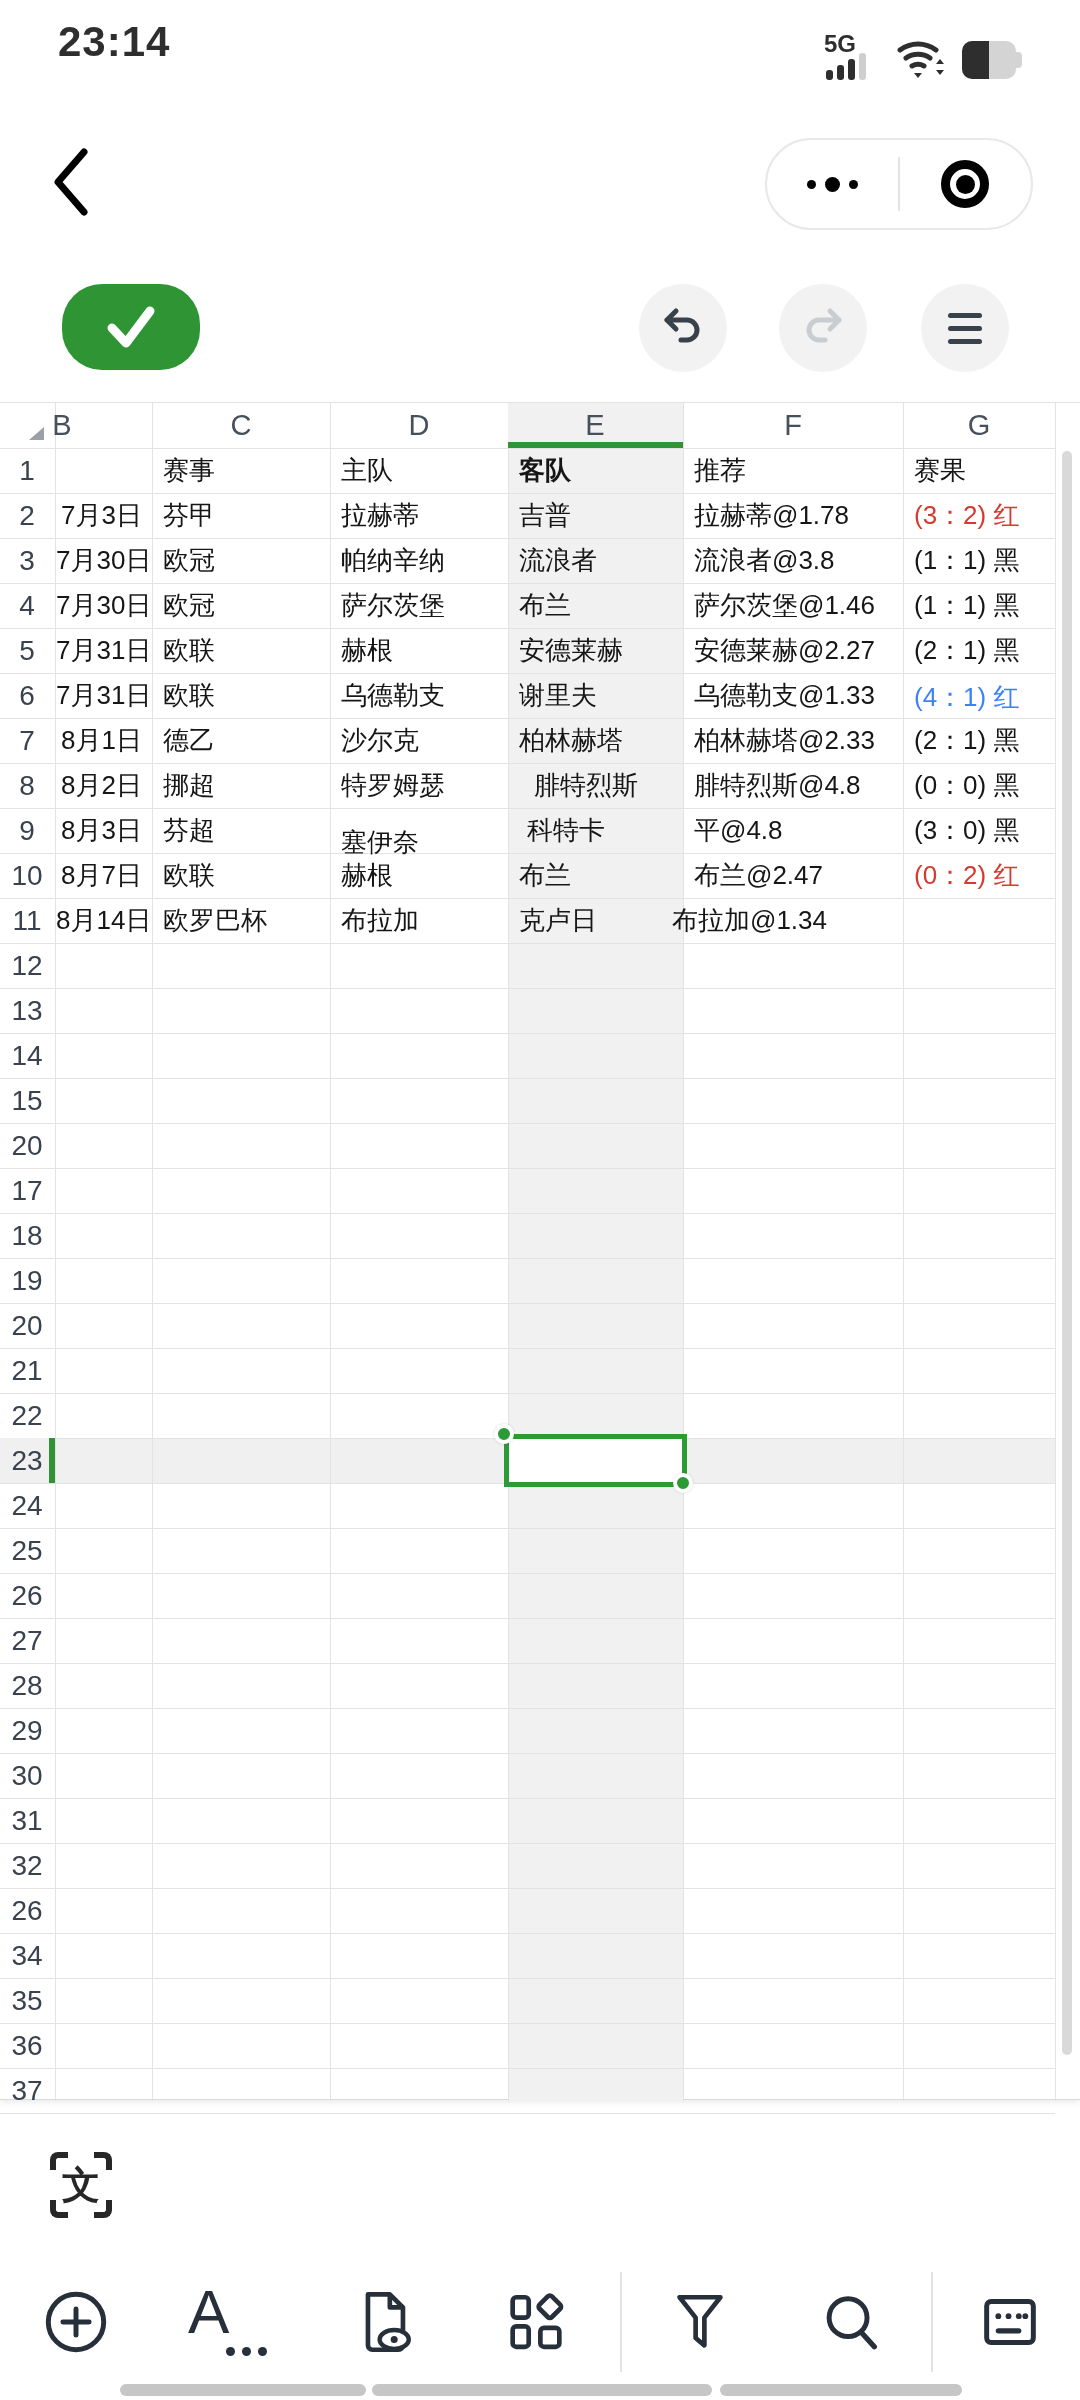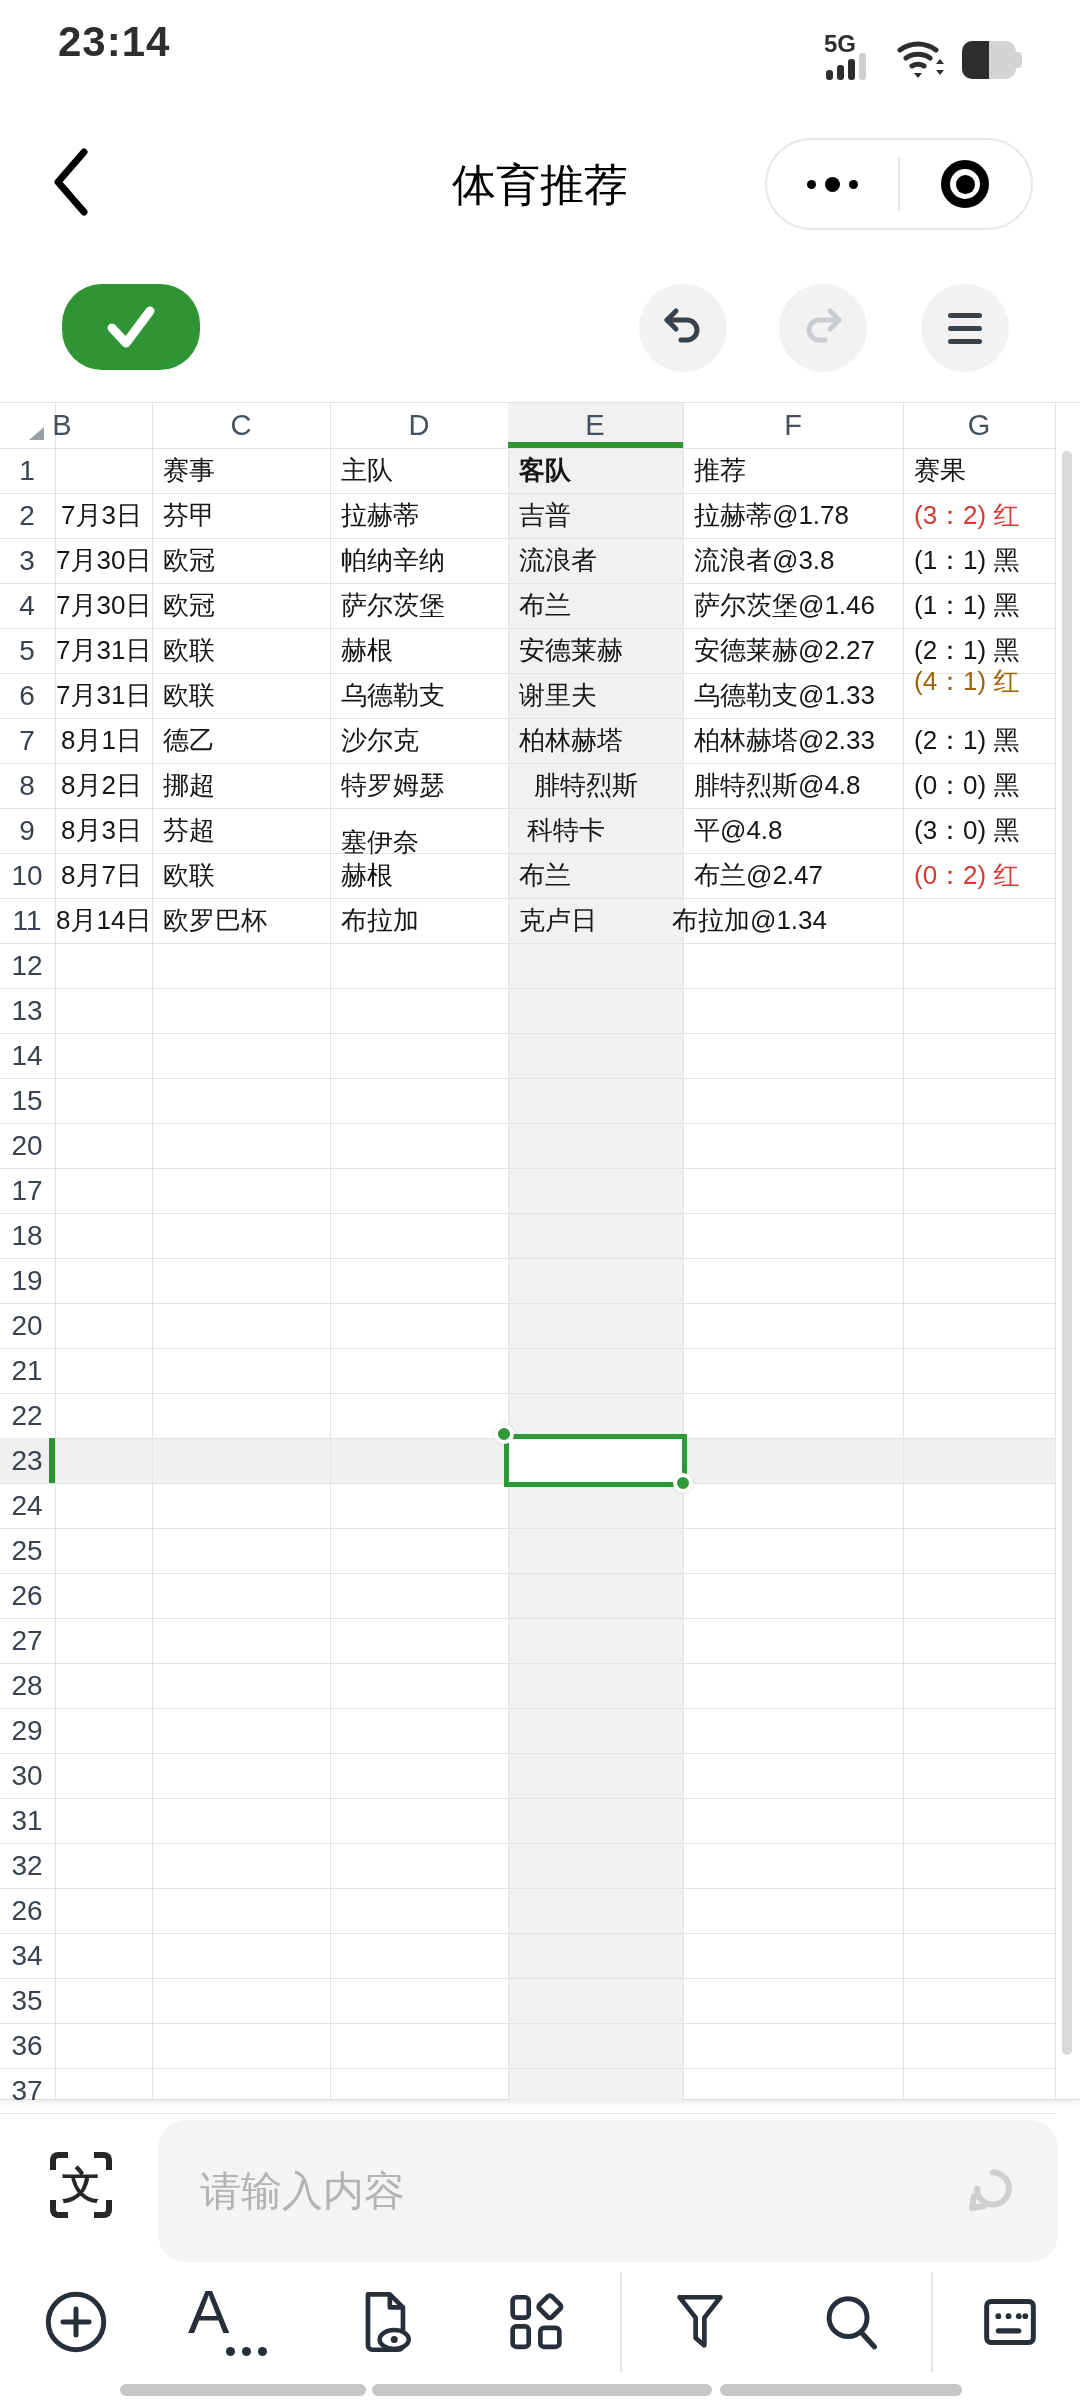--- a/index.html
+++ b/index.html
@@ -110,21 +110,20 @@
       <div class="batt-body">
           <div class="batt-fill"></div>
         </div>
       <div class="batt-nub"></div>
     </div>
   </div>
 
   <svg class="abs" id="back-btn" viewBox="0 0 52 76">
     <path d="M40 8 L14 38 L40 68" fill="none" stroke="#000" stroke-width="7" stroke-linecap="round" stroke-linejoin="round"></path>
   </svg>
-  <div class="abs" id="page-title">体育推荐</div>
   <div class="abs" id="capsule">
     <div class="cap-dots">
       <span class="d"></span>
         <span class="d big"></span>
         <span class="d"></span>
     </div>
     <div class="cap-div"></div>
     <div class="cap-rec">
       <div class="rec-outer">
           <div class="rec-inner"></div>
@@ -279,21 +278,21 @@
         <div class="cell " style="left:153px;top:225px;width:177px;padding:0 0px 0 10px;">欧联</div>
         <div class="cell " style="left:331px;top:225px;width:177px;padding:0 0px 0 10px;">赫根</div>
         <div class="cell " style="left:509px;top:225px;width:174px;padding:0 0px 0 10px;">安德莱赫</div>
         <div class="cell " style="left:684px;top:225px;width:219px;padding:0 0px 0 10px;">安德莱赫@2.27</div>
         <div class="cell " style="left:904px;top:225px;width:151px;padding:0 0px 0 10px;">(2：1) 黑</div>
         <div class="cell right" style="left:56px;top:270px;width:96px;padding:0 10px 0 0px;">7月31日</div>
         <div class="cell " style="left:153px;top:270px;width:177px;padding:0 0px 0 10px;">欧联</div>
         <div class="cell " style="left:331px;top:270px;width:177px;padding:0 0px 0 10px;">乌德勒支</div>
         <div class="cell " style="left:509px;top:270px;width:174px;padding:0 0px 0 10px;">谢里夫</div>
         <div class="cell " style="left:684px;top:270px;width:219px;padding:0 0px 0 10px;">乌德勒支@1.33</div>
-        <div class="cell " style="left:904px;top:252px;width:151px;padding:4px 0px 0 10px;color:#a16207">(4：1) 红</div>
+        <div class="cell " style="left:904px;top:268px;width:151px;padding:4px 0px 0 10px;color:#3b82f6">(4：1) 红</div>
         <div class="cell right" style="left:56px;top:315px;width:96px;padding:0 10px 0 0px;">8月1日</div>
         <div class="cell " style="left:153px;top:315px;width:177px;padding:0 0px 0 10px;">德乙</div>
         <div class="cell " style="left:331px;top:315px;width:177px;padding:0 0px 0 10px;">沙尔克</div>
         <div class="cell " style="left:509px;top:315px;width:174px;padding:0 0px 0 10px;">柏林赫塔</div>
         <div class="cell " style="left:684px;top:315px;width:219px;padding:0 0px 0 10px;">柏林赫塔@2.33</div>
         <div class="cell " style="left:904px;top:315px;width:151px;padding:0 0px 0 10px;">(2：1) 黑</div>
         <div class="cell right" style="left:56px;top:360px;width:96px;padding:0 10px 0 0px;">8月2日</div>
         <div class="cell " style="left:153px;top:360px;width:177px;padding:0 0px 0 10px;">挪超</div>
         <div class="cell " style="left:331px;top:360px;width:177px;padding:0 0px 0 10px;">特罗姆瑟</div>
         <div class="cell " style="left:509px;top:360px;width:174px;padding:0 0px 0 10px;margin-left:15px;">腓特烈斯</div>
@@ -324,27 +323,20 @@
     <div class="abs sel-handle" id="sel-h-br"></div>
   </div>
 
   <div class="abs" id="ocr-btn">
     <span class="corner c-tl"></span>
       <span class="corner c-tr"></span>
     <span class="corner c-bl"></span>
       <span class="corner c-br"></span>
     <span class="ocr-char">文</span>
   </div>
-  <div class="abs" id="input-field">
-    <span id="input-placeholder">请输入内容</span>
-    <svg id="return-icon" width="58" height="58" viewBox="0 0 58 58">
-      <path d="M18 44 A16 16 0 1 1 40 38" fill="none" stroke="#cfcfcf" stroke-width="6" stroke-linecap="round" transform="rotate(150 29 29)"></path>
-      <path d="M12 34 L10 46 L22 44" fill="none" stroke="#cfcfcf" stroke-width="6" stroke-linecap="round" stroke-linejoin="round"></path>
-    </svg>
-  </div>
 
   <div class="abs bt-icon" style="left:76px">
     <svg width="70" height="70" viewBox="0 0 48 48">
       <circle cx="24" cy="24" r="19" fill="none" stroke="#262f3a" stroke-width="3.4"></circle>
       <path d="M24 15 V33 M15 24 H33" stroke="#262f3a" stroke-width="3.4" stroke-linecap="round"></path>
     </svg>
   </div>
   <div class="abs bt-icon" style="left:228px">
     <div id="font-icon">
       <span id="font-A">A</span>

